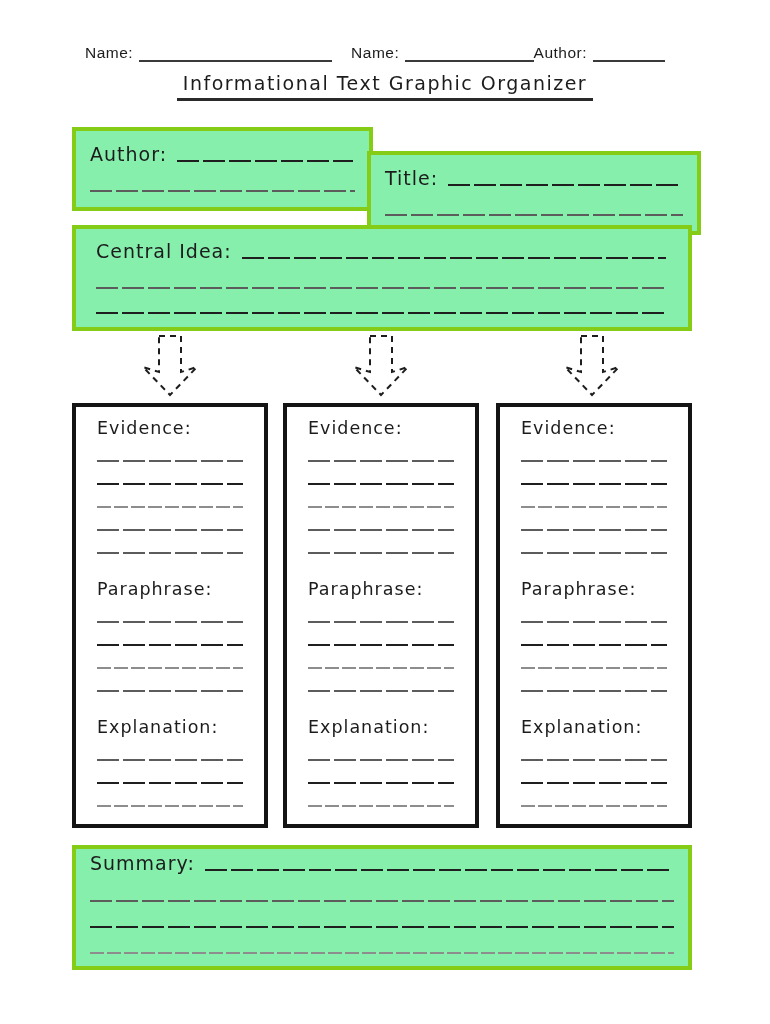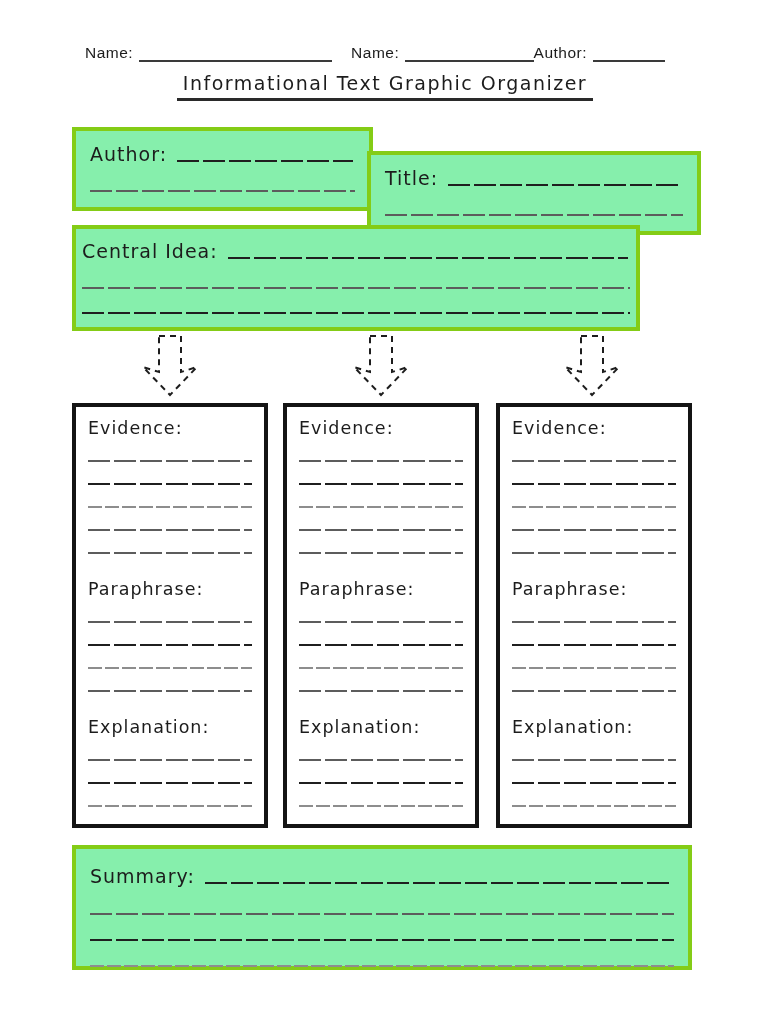--- a/index.html
+++ b/index.html
@@ -52,22 +52,22 @@
 
   
   .box {
     position: absolute;
     border: 4px solid #84cc16;
     background: #86efac;
     box-sizing: border-box;
   }
   .box-author  { left: 72px;  top: 127px; width: 301px; height: 84px;  padding: 10px 14px; }
   .box-title   { left: 367px; top: 127px; width: 334px; height: 84px;  padding: 10px 14px; margin-top: 24px; }
-  .box-central { left: 72px;  top: 225px; width: 568px; height: 106px; padding: 9px 6px; }
-  .box-summary { left: 72px;  top: 845px; width: 620px; height: 125px; padding: 14px 14px; }
+  .box-central { left: 72px;  top: 225px; width: 620px; height: 106px; padding: 9px 20px; }
+  .box-summary { left: 72px;  top: 845px; width: 620px; height: 125px; padding: 1px 14px; }
 
   .box-label {
     font-size: 19px;
     letter-spacing: 1px;
     line-height: 26px;
     white-space: nowrap;
   }
   .label-row { display: flex; align-items: flex-end; }
   .label-row .wline { flex: 1; margin: 0 2px 5px 10px; }
 
@@ -90,21 +90,21 @@
   .arrow-1 { left: 141px; }
   .arrow-2 { left: 352px; }
   .arrow-3 { left: 563px; }
 
   
   .col {
     position: absolute;
     top: 403px; height: 425px; width: 196px;
     border: 4px solid #141414;
     box-sizing: border-box;
-    padding: 10px 12px;
+    padding: 10px 21px;
     overflow: hidden;
   }
   .col-1 { left: 72px; }
   .col-2 { left: 283px; }
   .col-3 { left: 496px; }
   .sec-label {
     font-size: 17.5px;
     letter-spacing: 1px;
     line-height: 22px;
     white-space: nowrap;

